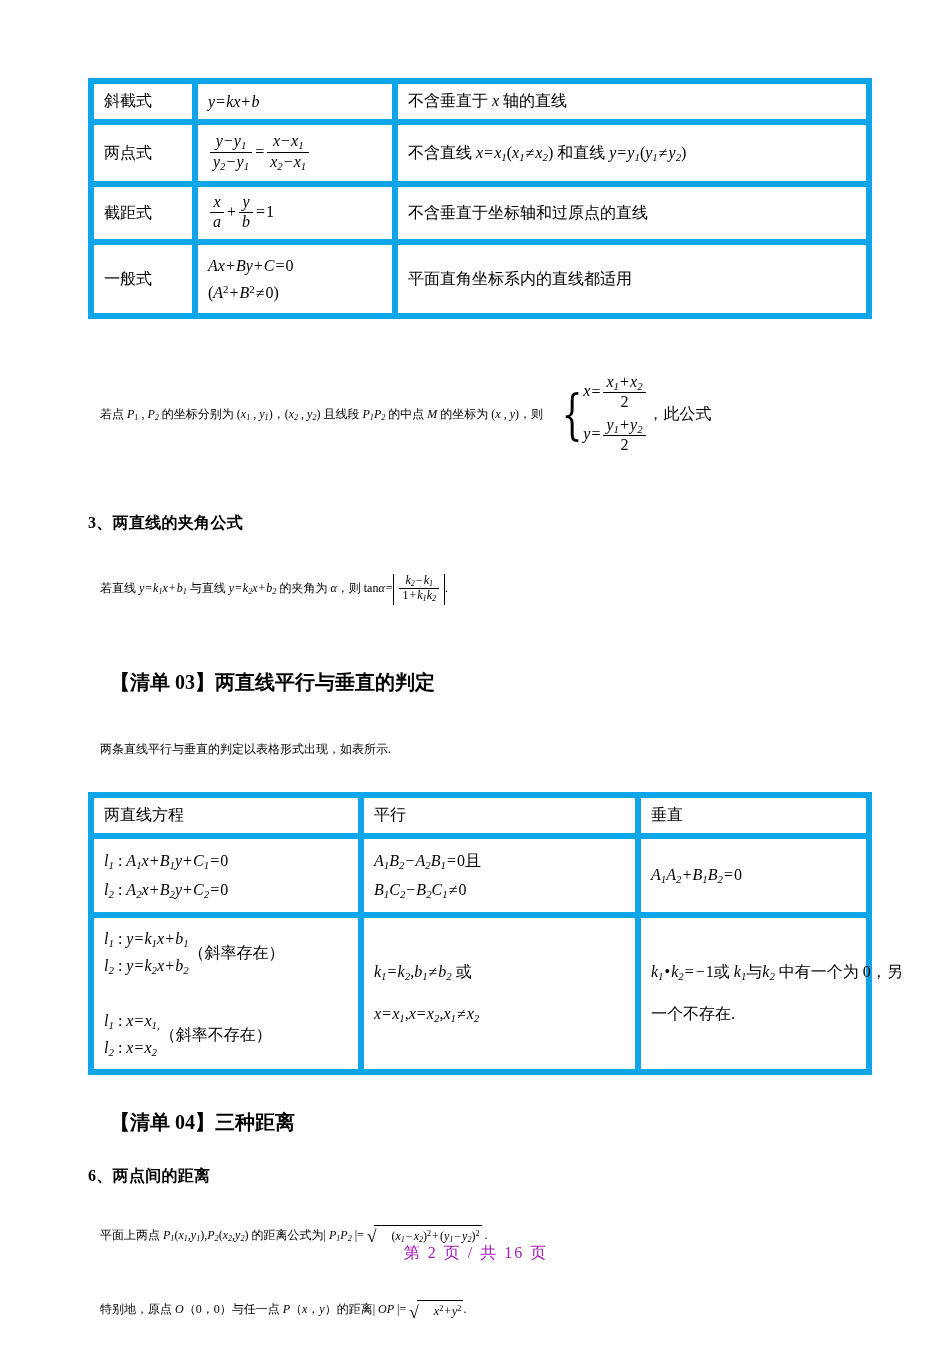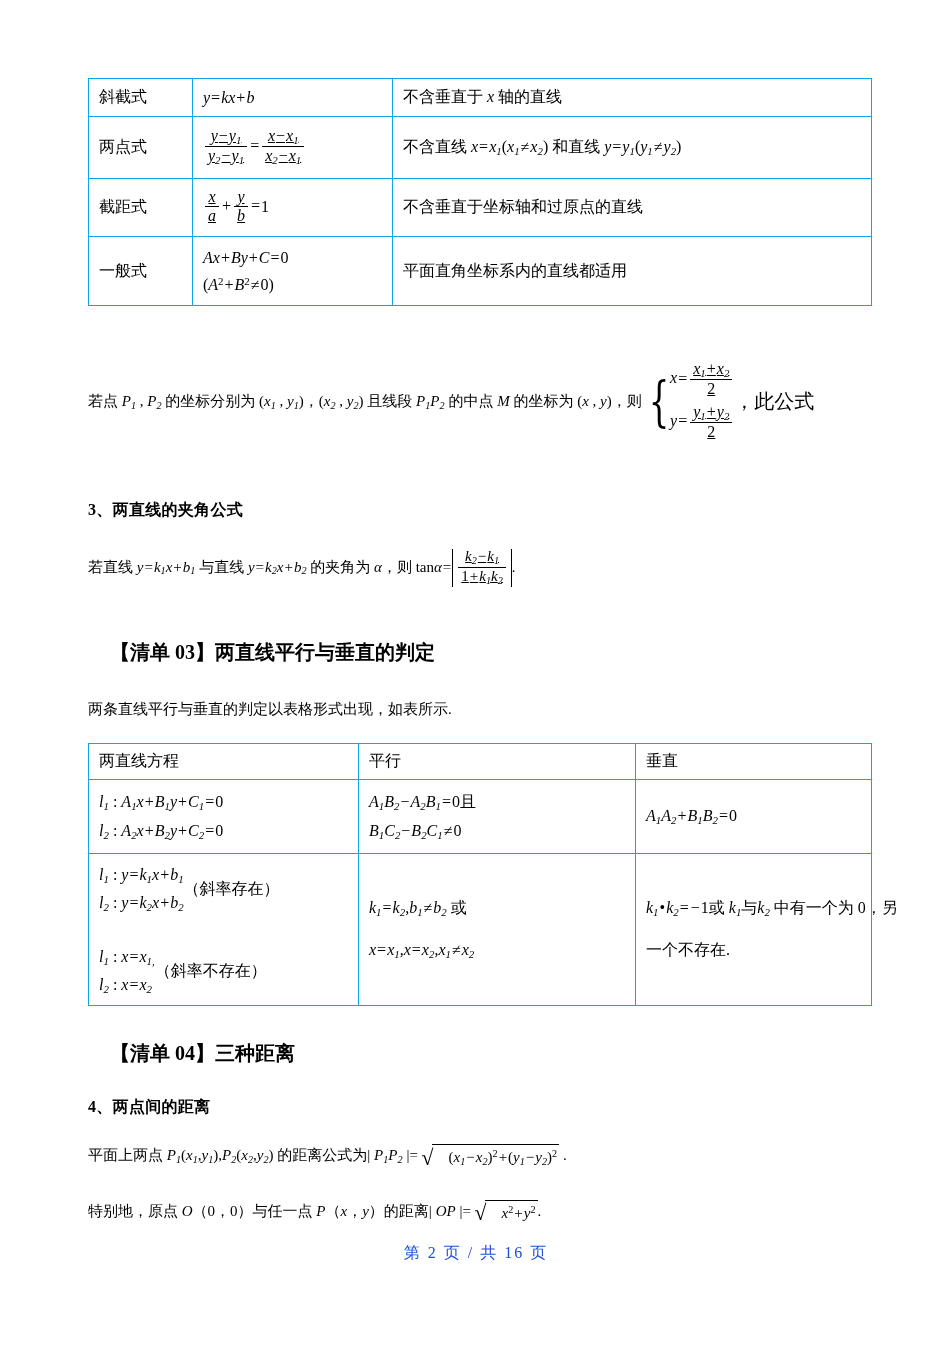--- a/index.html
+++ b/index.html
@@ -34,21 +34,20 @@
   .math { font-size: 16px; white-space: nowrap; }
 
   .frac {
     display: inline-block;
     vertical-align: middle;
     text-align: center;
     line-height: 1.15;
     margin: 0 2px;
     position: relative;
     top: -0.05em;
-    text-decoration: underline;
   }
   .frac > .num { display: block; padding: 0 3px; border-bottom: 1px solid #000; }
   .frac > .den { display: block; padding: 0 3px; }
 
   .absbar {
     display: inline-block;
     vertical-align: middle;
     border-left: 1px solid #000;
     border-right: 1px solid #000;
     padding: 0 3px;
@@ -85,54 +84,54 @@
   .system .rows { display: inline-block; }
   .system .rows > div { padding: 2px 0; }
 
   
   table.doc-table {
     border-collapse: collapse;
     width: 784px;
     table-layout: fixed;
   }
   table.doc-table td, table.doc-table th {
-    border: 1px solid #0ea5e9;
+    border: 6px solid #0ea5e9;
     padding: 7px 10px;
     vertical-align: middle;
     font-size: 16px;
     text-align: left;
     font-weight: normal;
   }
   .cjk { font-family: "Liberation Serif","DejaVu Serif", serif; }
 
   
   .h-bold {
     font-weight: bold;
     font-size: 16px;
     letter-spacing: 0.3px;
   }
   .h-section {
     font-weight: bold;
     font-size: 20px;
     margin-left: 22px;
   }
   p.body-line {
-    font-size: 15px;
-    margin: 0;
+    font-size: 12px;
+    margin: 12px;
     line-height: 1.5;
   }
   .footer {
     position: absolute;
     left: 0;
     top: 1243px;
     width: 952px;
     text-align: center;
     font-size: 16px;
     letter-spacing: 2px;
-    color: #1d4ed8;
+    color: #a21caf;
   }
 </style>
 </head>
 <body>
 
 <div class="page">
   <div class="content">
 
     <div style="height:78px"></div>
     <table class="doc-table">
@@ -170,21 +169,21 @@
     <div style="height:30px"></div>
     <div style="display:flex; align-items:center;">
       <p class="body-line cjk math">若点 <span class="mi">P</span><sub>1</sub> , <span class="mi">P</span><sub>2</sub> 的坐标分别为 (<span class="mi">x</span><sub>1</sub> , <span class="mi">y</span><sub>1</sub>)，(<span class="mi">x</span><sub>2</sub> , <span class="mi">y</span><sub>2</sub>) 且线段 <span class="mi">P</span><sub>1</sub><span class="mi">P</span><sub>2</sub> 的中点 <span class="mi">M</span> 的坐标为 (<span class="mi">x</span> , <span class="mi">y</span>)，则</p>
       <span class="system">
         <span class="brace">{</span>
         <span class="rows">
           <div class="math"><span class="mi">x</span><span class="op">=</span><span class="frac"><span class="num"><span class="mi">x</span><sub>1</sub><span class="op">+</span><span class="mi">x</span><sub>2</sub></span><span class="den"><span class="mn">2</span></span></span></div>
           <div class="math"><span class="mi">y</span><span class="op">=</span><span class="frac"><span class="num"><span class="mi">y</span><sub>1</sub><span class="op">+</span><span class="mi">y</span><sub>2</sub></span><span class="den"><span class="mn">2</span></span></span></div>
         </span>
       </span>
-      <span class="cjk" style="font-size:20px;white-space:nowrap">，此公式</span>
+      <span class="cjk" style="font-size:16px;white-space:nowrap">，此公式</span>
     </div>
 
     <div style="height:26px"></div>
 
     <div style="height:30px"></div>
     <div class="h-bold cjk">3、两直线的夹角公式</div>
 
     <div style="height:28px"></div>
     <p class="body-line cjk math">若直线 <span class="mi">y</span><span class="op">=</span><span class="mi">k</span><sub>1</sub><span class="mi">x</span><span class="op">+</span><span class="mi">b</span><sub>1</sub> 与直线 <span class="mi">y</span><span class="op">=</span><span class="mi">k</span><sub>2</sub><span class="mi">x</span><span class="op">+</span><span class="mi">b</span><sub>2</sub> 的夹角为 <span class="mi">α</span>，则 <span class="mn">tan</span><span class="mi">α</span><span class="op">=</span><span class="absbar"><span class="frac"><span class="num"><span class="mi">k</span><sub>2</sub><span class="op">−</span><span class="mi">k</span><sub>1</sub></span><span class="den"><span class="mn">1</span><span class="op">+</span><span class="mi">k</span><sub>1</sub><span class="mi">k</span><sub>2</sub></span></span></span>.</p>
 
@@ -219,21 +218,21 @@
           <td class="cjk math" style="line-height:1.3"><span class="mi">k</span><sub>1</sub><span class="op">=</span><span class="mi">k</span><sub>2</sub>,<span class="mi">b</span><sub>1</sub><span class="op">≠</span><span class="mi">b</span><sub>2</sub> 或<br><br><span class="mi">x</span><span class="op">=</span><span class="mi">x</span><sub>1</sub>,<span class="mi">x</span><span class="op">=</span><span class="mi">x</span><sub>2</sub>,<span class="mi">x</span><sub>1</sub><span class="op">≠</span><span class="mi">x</span><sub>2</sub></td>
           <td class="cjk math" style="line-height:1.3"><span class="mi">k</span><sub>1</sub><span class="op">•</span><span class="mi">k</span><sub>2</sub><span class="op">=</span><span class="op">−</span><span class="mn">1</span>或 <span class="mi">k</span><sub>1</sub>与<span class="mi">k</span><sub>2</sub> 中有一个为 <span class="mn">0</span>，另<br><br>一个不存在.</td>
         </tr>
       </tbody>
     </table>
 
     <div style="height:34px"></div>
     <div class="h-section cjk">【清单 04】三种距离</div>
 
     <div style="height:30px"></div>
-    <div class="h-bold cjk">4、两点间的距离</div>
+    <div class="h-bold cjk">6、两点间的距离</div>
 
     <div style="height:26px"></div>
     <p class="body-line cjk math">平面上两点 <span class="mi">P</span><sub>1</sub>(<span class="mi">x</span><sub>1</sub>,<span class="mi">y</span><sub>1</sub>),<span class="mi">P</span><sub>2</sub>(<span class="mi">x</span><sub>2</sub>,<span class="mi">y</span><sub>2</sub>) 的距离公式为| <span class="mi">P</span><sub>1</sub><span class="mi">P</span><sub>2</sub> |= <span class="sqrt"><span class="radical">√</span><span class="rad-body">(<span class="mi">x</span><sub>1</sub><span class="op">−</span><span class="mi">x</span><sub>2</sub>)<sup>2</sup><span class="op">+</span>(<span class="mi">y</span><sub>1</sub><span class="op">−</span><span class="mi">y</span><sub>2</sub>)<sup>2</sup></span></span> .</p>
 
     <div style="height:30px"></div>
     <p class="body-line cjk math">特别地，原点 <span class="mi">O</span>（<span class="mn">0</span>，<span class="mn">0</span>）与任一点 <span class="mi">P</span>（<span class="mi">x</span>，<span class="mi">y</span>）的距离| <span class="mi">OP</span> |= <span class="sqrt"><span class="radical">√</span><span class="rad-body"><span class="mi">x</span><sup>2</sup><span class="op">+</span><span class="mi">y</span><sup>2</sup></span></span>.</p>
 
   </div>
 
   <div class="footer cjk">第 2 页 / 共 16 页</div>

